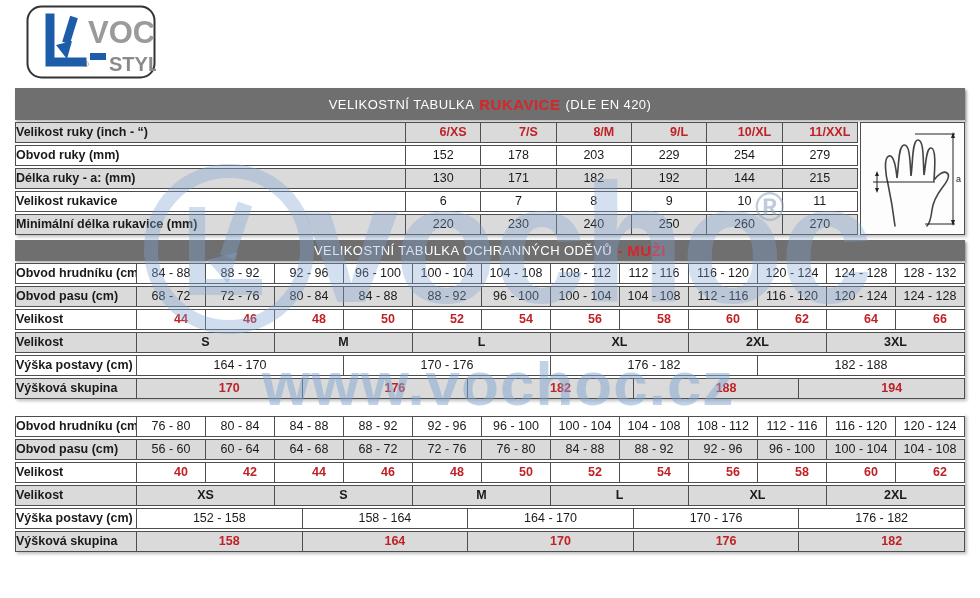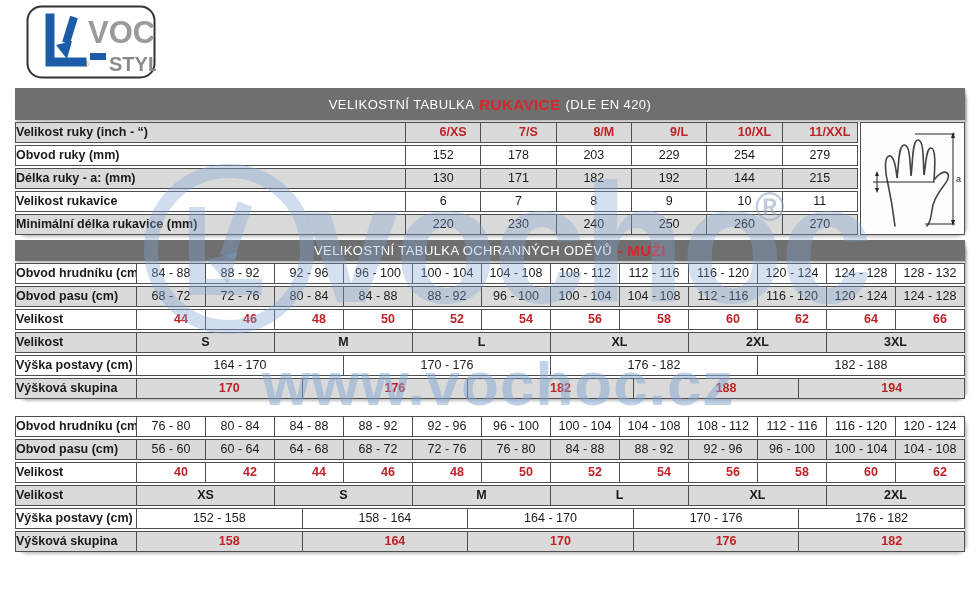--- a/index.html
+++ b/index.html
@@ -3,21 +3,21 @@
 <meta charset="utf-8">
 <style>
   html,body{margin:0;padding:0;background:#fff;}
   .page{
     position:relative;width:980px;height:598px;background:#fff;overflow:hidden;
     font-family:"Liberation Sans","DejaVu Sans",sans-serif;color:#1a1a1a;
   }
   
   .logo{position:absolute;left:26px;top:5px;width:112px;height:74px;}
   
-  .sizing-table{position:absolute;left:15px;width:950px;border-radius:10px;}
+  .sizing-table{position:absolute;left:15px;width:950px;}
   .glove-table{top:88px;}
   .men-table{top:240px;}
   .women-table{top:414px;}
   .title-bar{
     background:#6f6f6f;color:#fff;text-align:center;
     font-size:13px;letter-spacing:.4px;
     display:flex;align-items:center;justify-content:center;gap:5px;
     box-shadow:1px 2px 2px rgba(0,0,0,.25);
   }
   .glove-table .title-bar{height:32px;}

